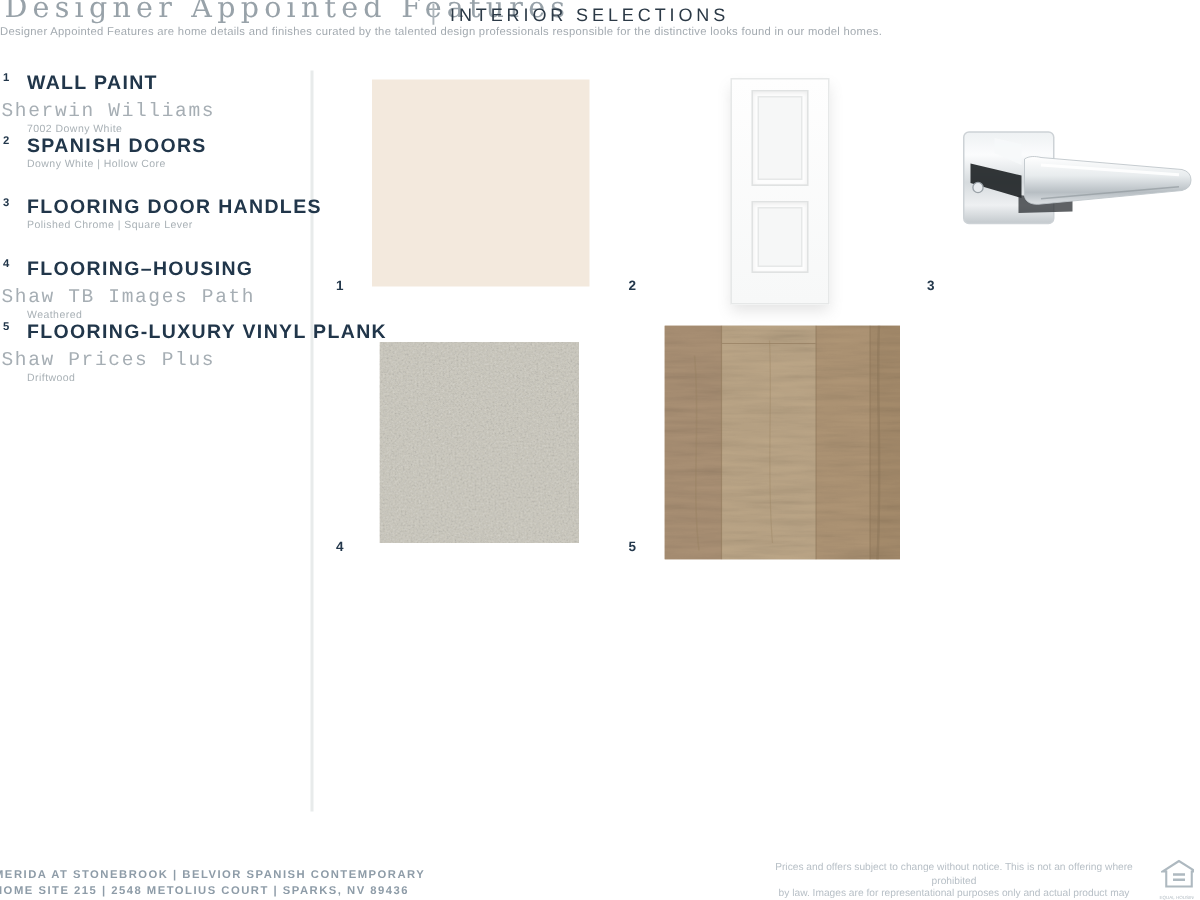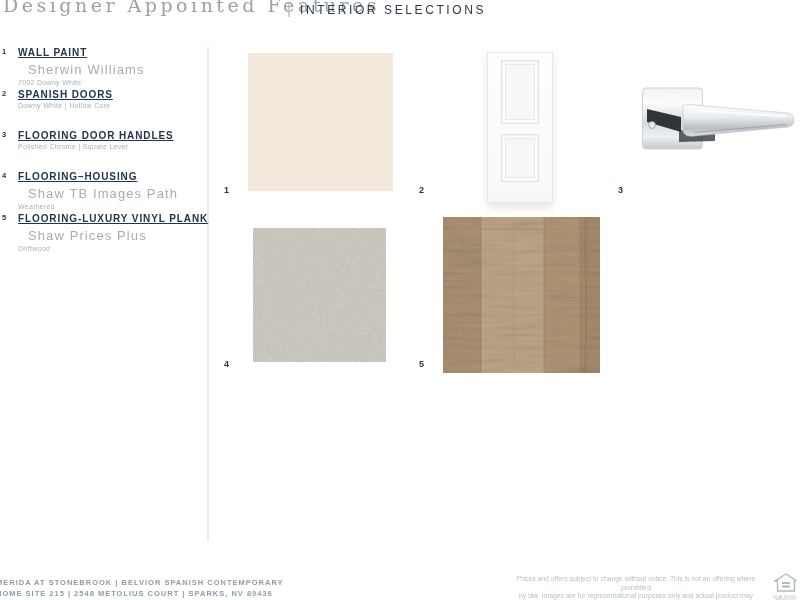--- a/index.html
+++ b/index.html
@@ -14,23 +14,23 @@
              color:#2b3946;font-weight:500;white-space:nowrap;}
   .description{position:absolute;top:16px;left:0;margin:0;font-size:7.5px;letter-spacing:0.2px;
                color:#a3aab0;white-space:nowrap;}
 
   
   .divider-v{position:absolute;left:207px;top:47px;width:1.5px;height:494px;background:#e8ebeb;}
   .selection-list{list-style:none;margin:0;padding:0;}
   .sel-item{position:absolute;left:0;width:205px;}
   .sel-head{position:relative;}
   .sel-num{position:absolute;left:2px;top:0;font-size:7.5px;font-weight:700;color:#21364a;}
-  .sel-cat{display:block;margin-left:18px;font-size:10px;font-weight:700;
-           letter-spacing:0.9px;color:#21364a;white-space:nowrap;text-decoration:underline;}
-  .sel-product{margin:4px 0 0 28px;font-family:Liberation Sans, sans-serif;font-size:13px;
+  .sel-cat{display:block;margin-left:18px;font-size:13px;font-weight:700;
+           letter-spacing:0.9px;color:#21364a;white-space:nowrap;}
+  .sel-product{margin:4px 0 0 1px;font-family:Liberation Mono, monospace;font-size:13px;
                letter-spacing:1.1px;color:#a6aeb4;white-space:nowrap;}
   .sel-detail{margin:2px 0 0 18px;font-size:7px;letter-spacing:0.3px;color:#a9b1b6;white-space:nowrap;}
   .it1{top:47px}.it2{top:89px}.it3{top:130px}.it4{top:171px}.it5{top:213px}
 
   
   .swatch-num{position:absolute;font-size:9px;font-weight:700;color:#24384c;}
   .n1{left:224px;top:185px}.n2{left:419px;top:185px}.n3{left:618px;top:185px}
   .n4{left:224px;top:359px}.n5{left:419px;top:359px}
 
   
@@ -55,20 +55,21 @@
   .eho-caption{font-size:3px;letter-spacing:0;line-height:3px;color:#b2bcc3;}
 </style>
 </head>
 <body>
 
 <div class="page">
 
   <h1 class="title">Designer Appointed Features</h1>
   <span class="title-sep">|</span>
   <span class="title-sub">INTERIOR SELECTIONS</span>
+  <p class="description">Designer Appointed Features are home details and finishes curated by the talented design professionals responsible for the distinctive looks found in our model homes.</p>
 
   <div class="divider-v"></div>
 
   <ol class="selection-list">
     <li class="sel-item it1">
       <div class="sel-head">
         <span class="sel-num">1</span>
         <span class="sel-cat">WALL PAINT</span>
       </div>
       <div class="sel-product">Sherwin Williams</div>

